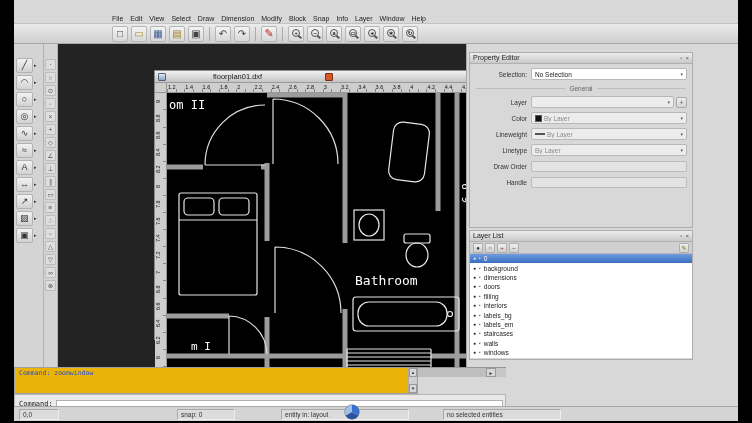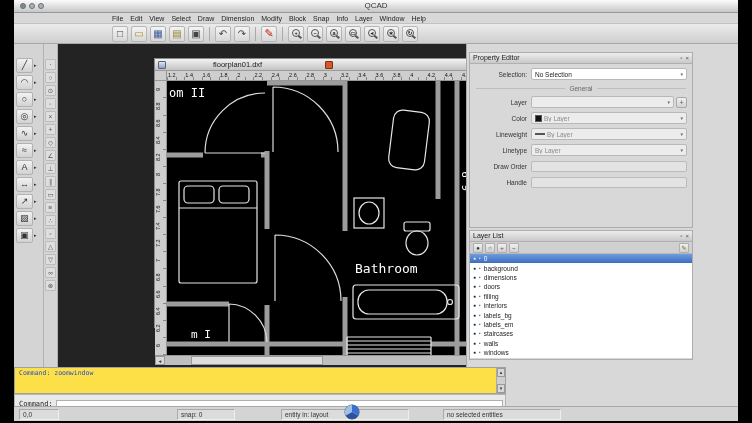--- a/index.html
+++ b/index.html
@@ -43,21 +43,21 @@
     background:linear-gradient(#f2f2f2,#d2d2d2);font-size:9px;line-height:13px;text-align:center;color:#333}
   .flyout{font-size:5px;color:#333;margin-left:1px}
   .snapbar{position:absolute;left:30px;top:0;width:14px;height:100%;background:#d4d4d4;
     border-right:1px solid #b2b2b2;padding-top:13px}
   .sbtn{display:block;width:11px;height:11px;margin:2px auto;border:1px solid #bcbcbc;border-radius:1px;
     background:#dedede;font-size:6.5px;line-height:9px;text-align:center;color:#555}
 
   .mdi{position:absolute;left:44px;top:0;width:452px;height:100%;background:#232323}
 
   
-  .childwin{position:absolute;left:97px;top:15px;width:351px;height:268px;background:#cfcfcf;
+  .childwin{position:absolute;left:97px;top:27px;width:351px;height:268px;background:#cfcfcf;
     box-shadow:0 0 0 1px #8b8b8b}
   .child-title{position:relative;height:12px;background:linear-gradient(#f2f2f2,#c4c4c4);
     border-bottom:1px solid #9a9a9a;font-size:7.5px;line-height:11px;color:#222}
   .doc-icon{position:absolute;left:3px;top:2px;width:8px;height:8px;border:1px solid #55637a;
     background:linear-gradient(#dfe7f2,#90a4c2);border-radius:1px}
   .doc-title{position:absolute;left:58px;top:0}
   .doc-close{position:absolute;left:170px;top:2px;width:8px;height:8px;background:#d4582a;
     border:1px solid #7c2f12;border-radius:1px;color:#fff;font-size:6px;line-height:6px;text-align:center}
   .ruler-row{display:flex}
   .ruler-corner{width:12px;height:10px;background:#cecece;border-right:1px solid #979797;border-bottom:1px solid #979797}
@@ -115,21 +115,21 @@
     font-size:6px;line-height:8px;text-align:center;color:#333}
   .ll-btn.red{color:#b22517}.ll-btn.yellow{color:#8a6d00;margin-left:auto}
   .layers{height:104px;background:#fff;overflow:hidden}
   .layer-row{display:flex;align-items:center;gap:3px;height:9.4px;padding-left:3px;font-size:6.5px;color:#222}
   .layer-row:first-child{background:linear-gradient(#6f9ce0,#3a6ebf);color:#fff}
   .layer-row .eye{font-size:5px;color:#15304f;line-height:9px}
   .layer-row:first-child .eye,.layer-row:first-child .lock{color:#dce6f5}
   .layer-row .lock{font-size:5px;color:#666;line-height:9px}
 
   
-  .history{position:absolute;left:0;top:367px;width:492px;height:27px;background:#fde047;
+  .history{position:absolute;left:0;top:367px;width:404px;height:27px;background:#eab308;
     border:1px solid #a0a0a0;overflow:hidden}
   .hlines{padding:1px 4px;font-family:"DejaVu Sans Mono",monospace;font-size:6.5px;line-height:8px;color:#2a4fd0}
   .hscrollbar{position:absolute;right:0;top:0;width:9px;height:100%;background:#cfcfcf;border-left:1px solid #aaa}
   .hscrollbar .sarrow{height:9px;font-size:5px;line-height:7px}
   .hscrollbar .sarrow.bottom{position:absolute;bottom:0;left:0;width:100%}
   .prompt-row{position:absolute;left:0;top:394px;width:492px;height:20px;background:#e9e9e9;
     border:1px solid #b5b5b5;display:flex;align-items:center;font-size:7px;padding:0 2px;gap:3px}
   .prompt-label{color:#222;padding-left:2px;font-family:"DejaVu Sans Mono",monospace}
   .prompt-input{flex:1;height:9px;background:#fff;border:1px solid #b0b0b0}
   .statusbar{position:relative;margin:0;position:absolute;left:0;top:406px;width:724px;height:15px;background:#d4d4d4;
@@ -141,28 +141,20 @@
   .scell.w3{margin-left:46px;width:128px}
   .scell.w4{margin-left:34px;width:118px}
   .ball{position:absolute;left:330px;top:-3px;width:16px;height:16px}
 </style>
 </head>
 <body>
 
 <div id="screen">
   <div id="window">
 
-    <div class="titlebar">
-      <span class="dots">
-        <i class="dot d1"></i>
-        <i class="dot d2"></i>
-        <i class="dot d3"></i>
-      </span>
-      <span class="title-text">QCAD</span>
-    </div>
 
     <div class="menubar">
         <span class="menu-item">File</span>
         <span class="menu-item">Edit</span>
         <span class="menu-item">View</span>
         <span class="menu-item">Select</span>
         <span class="menu-item">Draw</span>
         <span class="menu-item">Dimension</span>
         <span class="menu-item">Modify</span>
         <span class="menu-item">Block</span>

